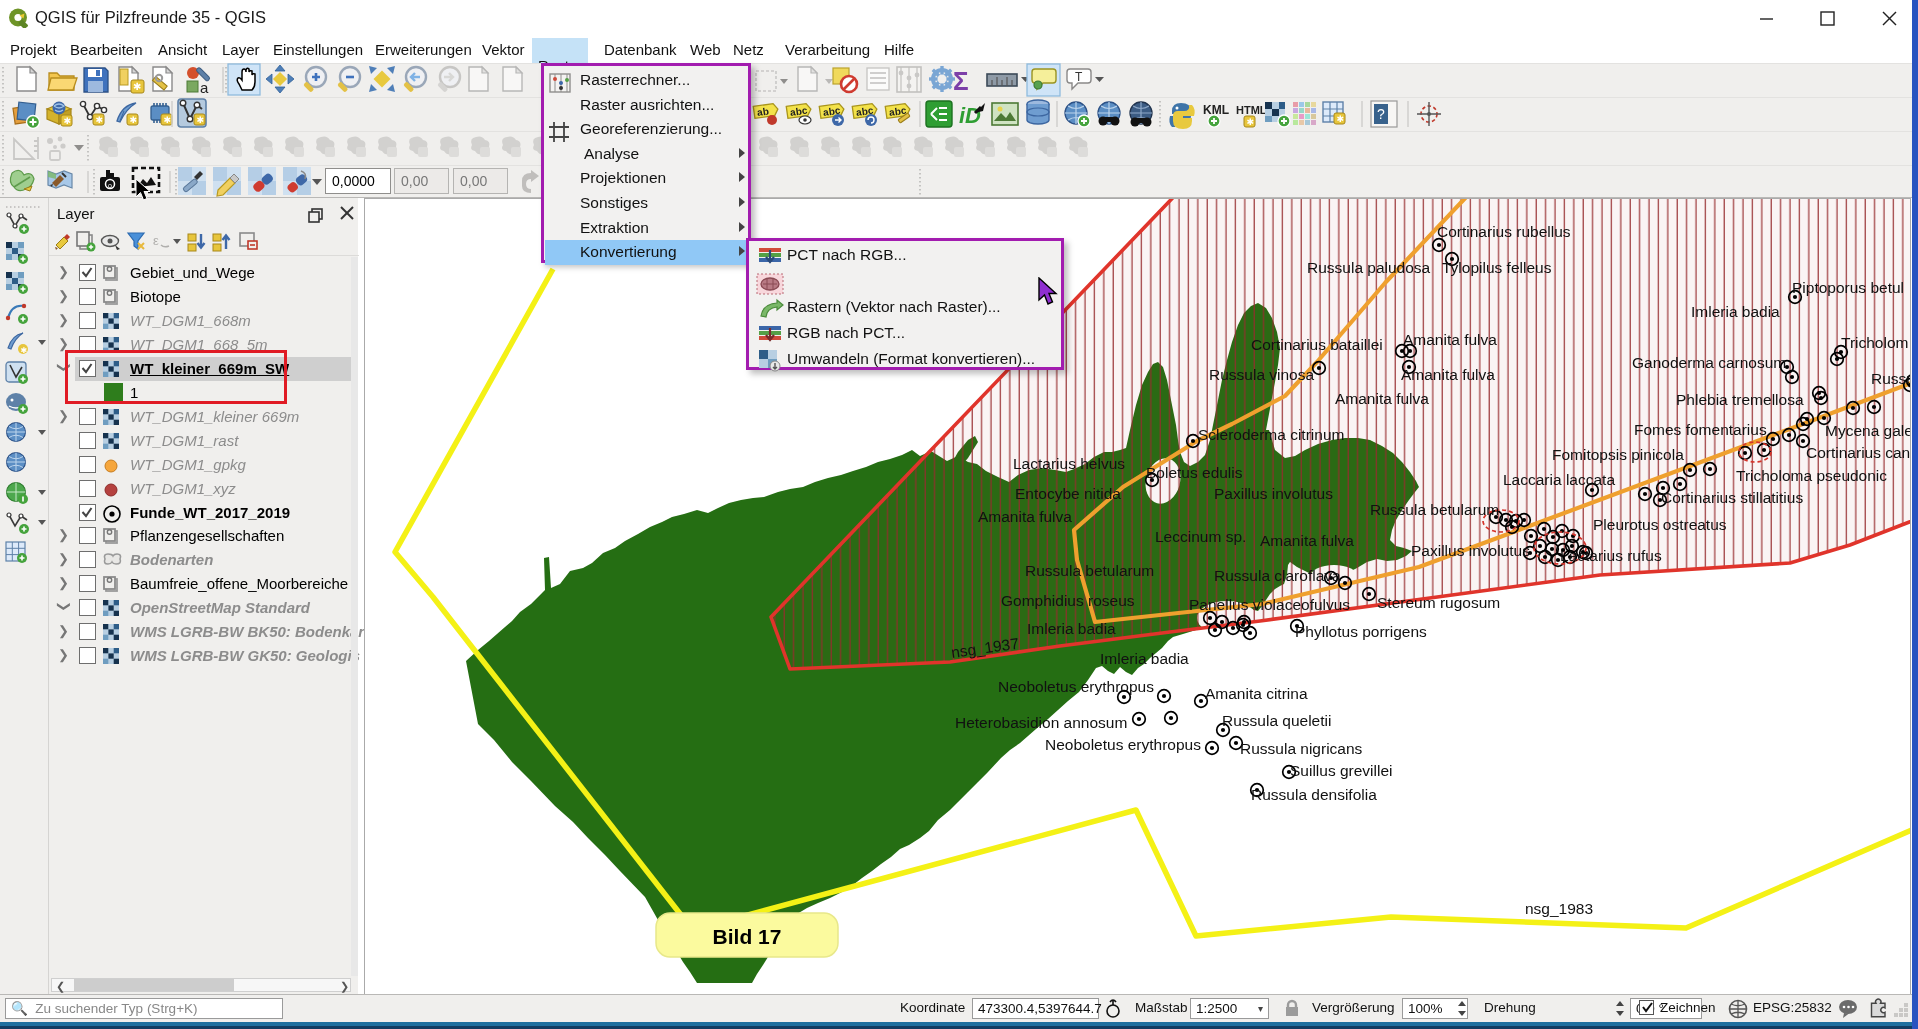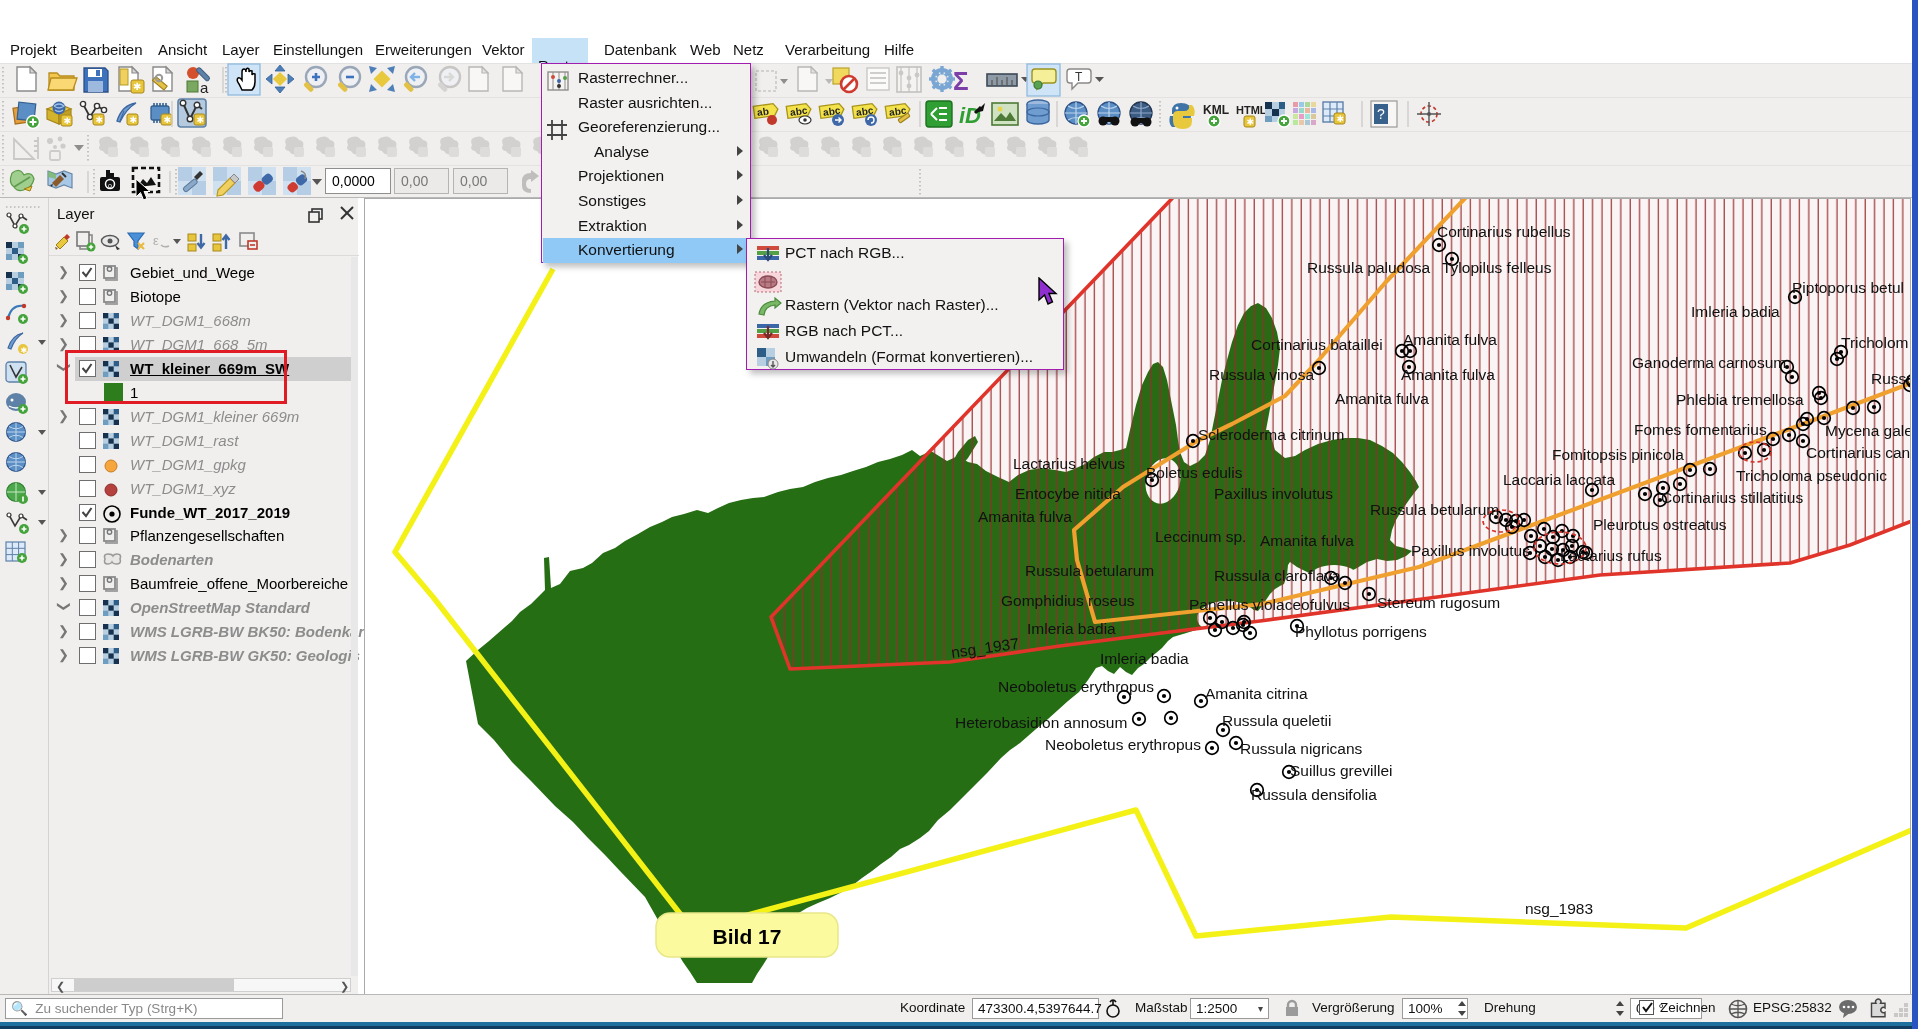--- a/index.html
+++ b/index.html
@@ -33,29 +33,44 @@
 #map{left:364px;top:198px;width:1547px;height:936px;background:#fff;border:1px solid #aaa;}
 
 #statusbar{left:0;top:994px;width:1918px;height:30px;background:#f0efed;border-top:1px solid #b9b8b6;font-size:13.5px;color:#111;}
 .sb{position:absolute;top:5px;}
 .inbox{position:absolute;top:3px;height:21px;background:#fff;border:1px solid #9a9a9a;font-size:13.5px;line-height:19px;padding-left:5px;color:#111;}
 
 #rightedge{left:1912px;top:0;width:6px;height:1029px;background:#2853c0;}
 #bottomedge{left:0;top:1026px;width:1918px;height:3px;background:#113c62;}
 #botteal{left:0;top:1022px;width:1918px;height:4px;background:#1d6f9f;}
 
-.menu{position:absolute;background:#f2f1f0;border:1px solid #a21caf;box-shadow:4px 4px 6px rgba(0,0,0,.25);font-size:15.5px;color:#111;}
+.menu{position:absolute;background:#f2f1f0;border:3px solid #a21caf;box-shadow:4px 4px 6px rgba(0,0,0,.25);font-size:15.5px;color:#111;}
 .mrow{position:absolute;left:1px;height:24.6px;width:208px;}
 .srow{position:absolute;left:1px;height:26px;width:316px;}
 .hl{background:#90c8f6;}
 .marr{position:absolute;right:8px;top:6px;width:0;height:0;border-left:6px solid #444;border-top:5px solid transparent;border-bottom:5px solid transparent;}
 </style></head>
 <body>
 <div id="app">
 
+  <div class="abs" id="titlebar">
+    <svg class="abs" style="left:8px;top:8px" width="22" height="20" viewBox="0 0 22 20">
+      <circle cx="10" cy="9.5" r="9" fill="#6e9427"></circle>
+      <circle cx="10" cy="9.5" r="3.6" fill="#fff"></circle>
+      <rect x="12" y="12" width="9" height="5.5" rx="1" fill="#5d8524" transform="rotate(45 14 14)"></rect>
+      <path d="M11.5,7.5 l5,-2 l-1,5 z" fill="#e9c832"></path>
+    </svg>
+    <div class="abs" id="title">QGIS für Pilzfreunde 35 - QGIS</div>
+    <svg class="abs" style="left:1745px;top:0" width="170" height="38">
+      <line x1="15" y1="19" x2="28" y2="19" stroke="#222" stroke-width="1.4"></line>
+      <rect x="76" y="12" width="13" height="13" fill="none" stroke="#222" stroke-width="1.4"></rect>
+      <line x1="138" y1="12" x2="151" y2="25" stroke="#222" stroke-width="1.4"></line>
+      <line x1="151" y1="12" x2="138" y2="25" stroke="#222" stroke-width="1.4"></line>
+    </svg>
+  </div>
 
   <div class="abs" id="menubar">
     <div class="mi" style="left:10px">Projekt</div>
     <div class="mi" style="left:70px">Bearbeiten</div>
     <div class="mi" style="left:158px">Ansicht</div>
     <div class="mi" style="left:222px">Layer</div>
     <div class="mi" style="left:273px">Einstellungen</div>
     <div class="mi" style="left:375px">Erweiterungen</div>
     <div class="mi" style="left:482px">Vektor</div>
     <div class="mi" style="left:538px;background:#c5e2f7;padding:16px 6px;margin-left:-6px">Raster</div>
@@ -1228,21 +1243,21 @@
     <div class="mrow" style="top:2px">
         <span style="position:absolute;left:35px;top:3px">Rasterrechner...</span>
       </div>
     <div class="mrow" style="top:26.6px">
         <span style="position:absolute;left:35px;top:3px">Raster ausrichten...</span>
       </div>
     <div class="mrow" style="top:51.2px">
         <span style="position:absolute;left:35px;top:3px">Georeferenzierung...</span>
       </div>
     <div class="mrow" style="top:75.8px">
-        <span style="position:absolute;left:51px;top:3px">Analyse</span>
+        <span style="position:absolute;left:39px;top:3px">Analyse</span>
         <span class="marr"></span>
       </div>
     <div class="mrow" style="top:100.4px">
         <span style="position:absolute;left:35px;top:3px">Projektionen</span>
         <span class="marr"></span>
       </div>
     <div class="mrow" style="top:125px">
         <span style="position:absolute;left:35px;top:3px">Sonstiges</span>
         <span class="marr"></span>
       </div>

